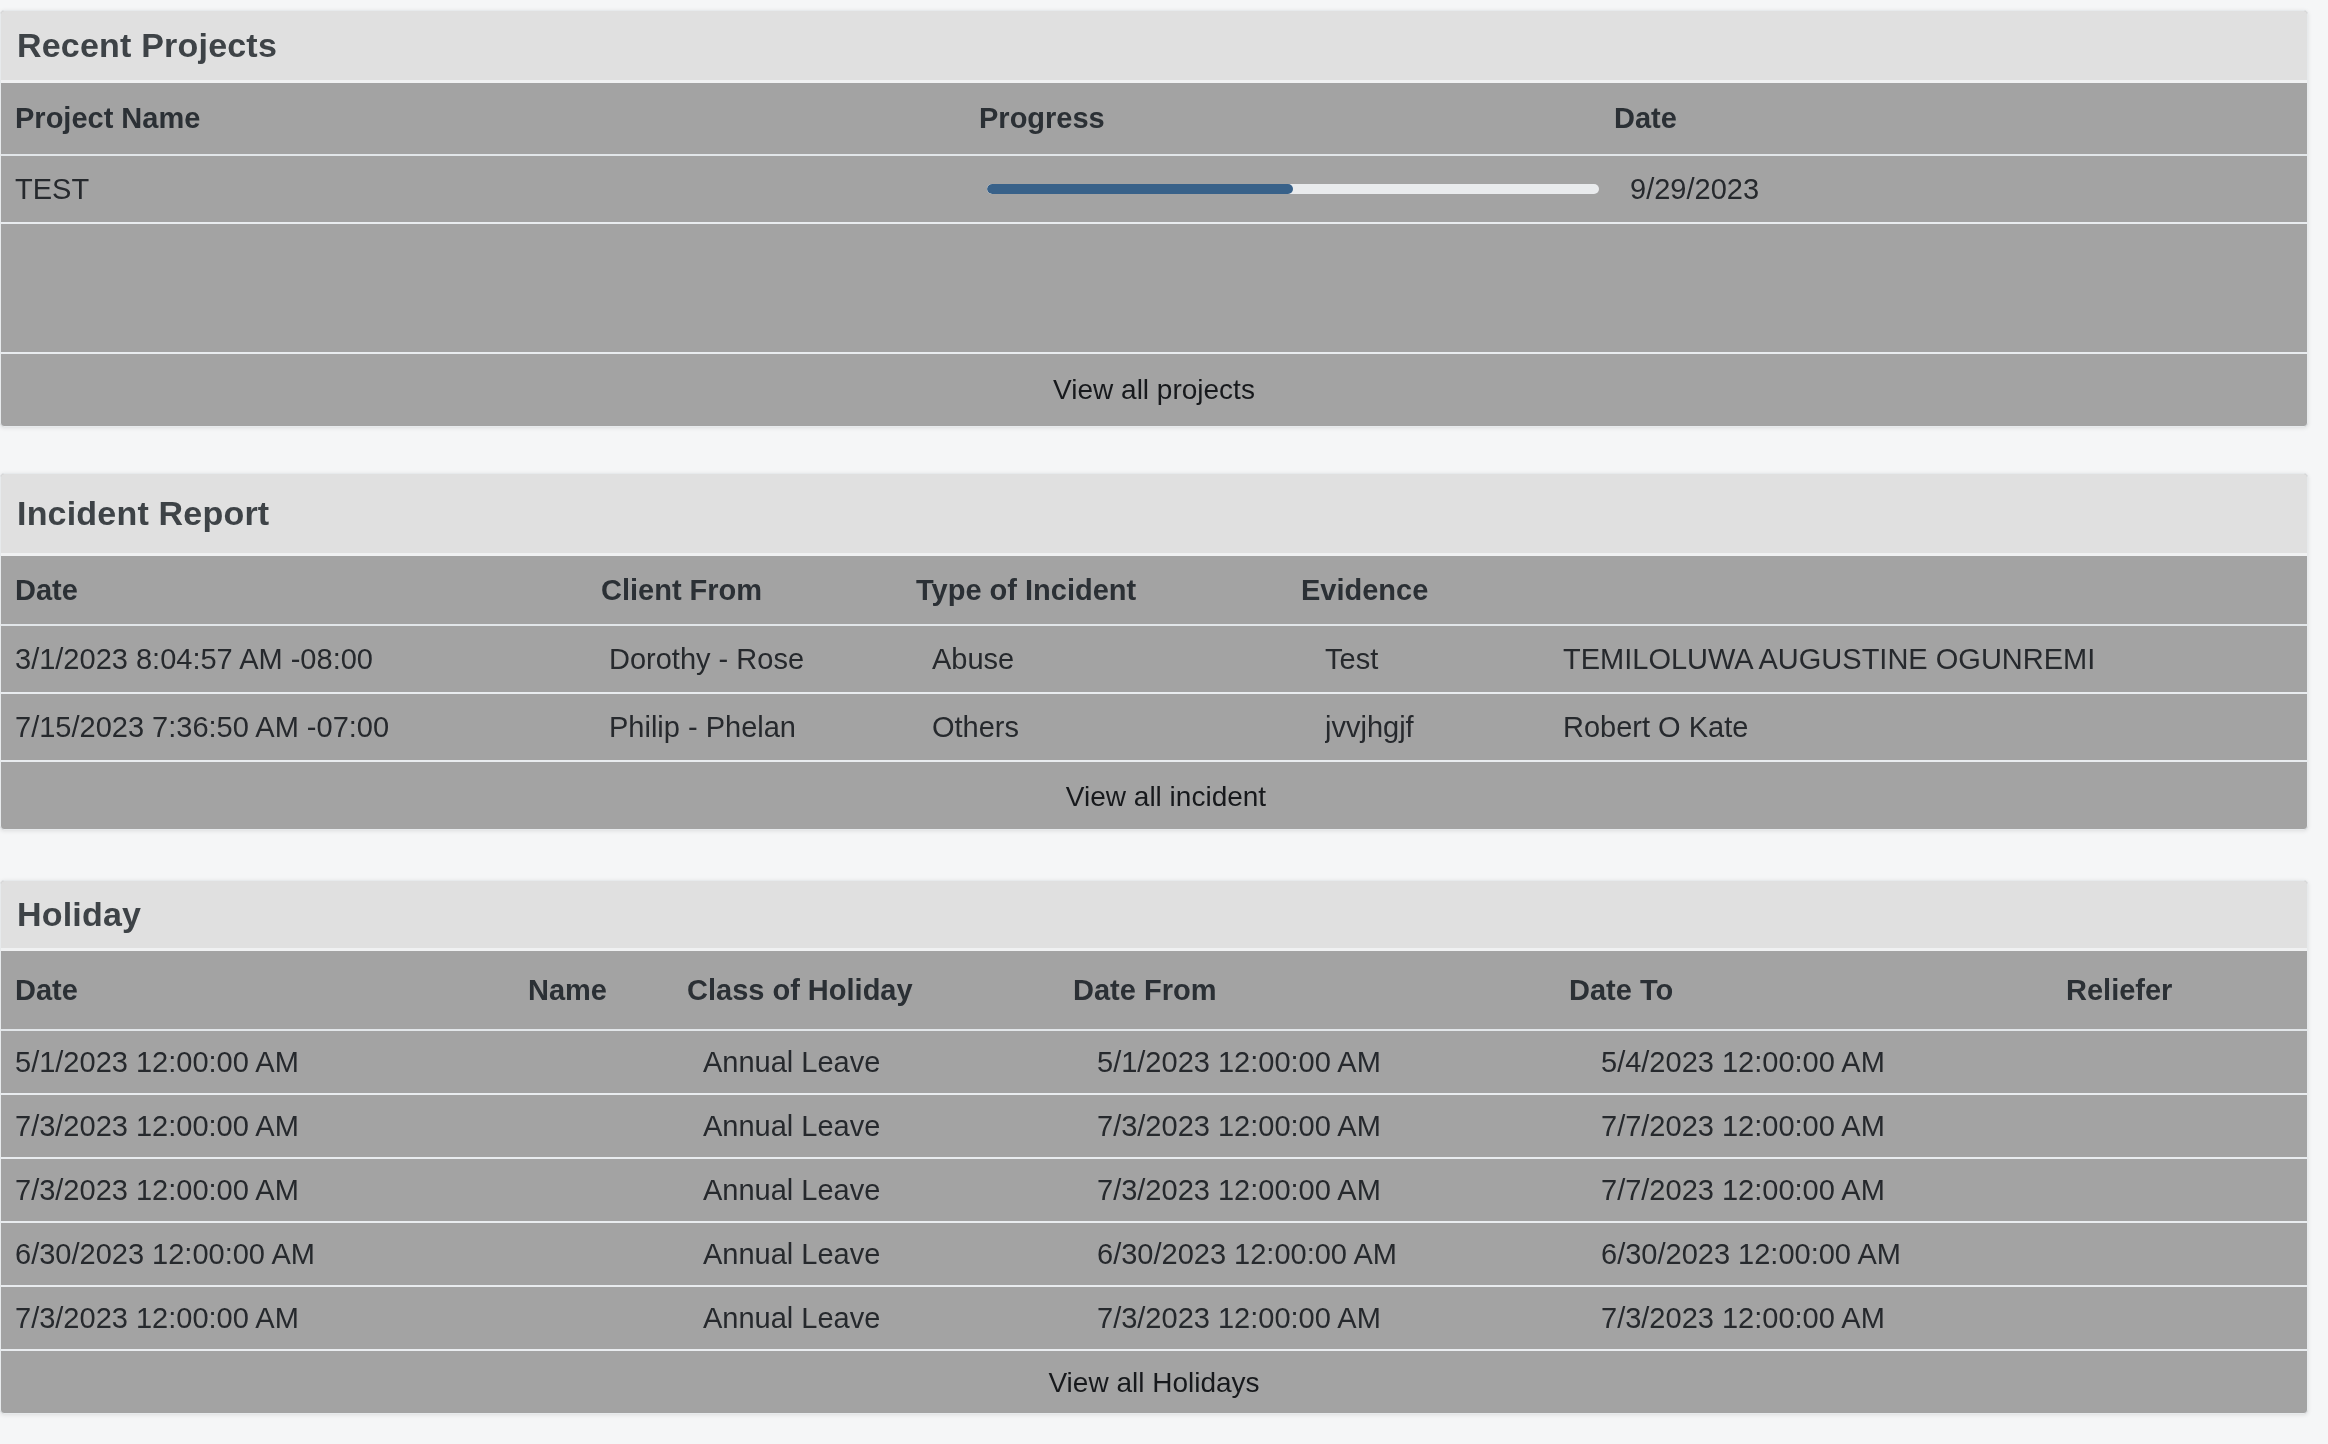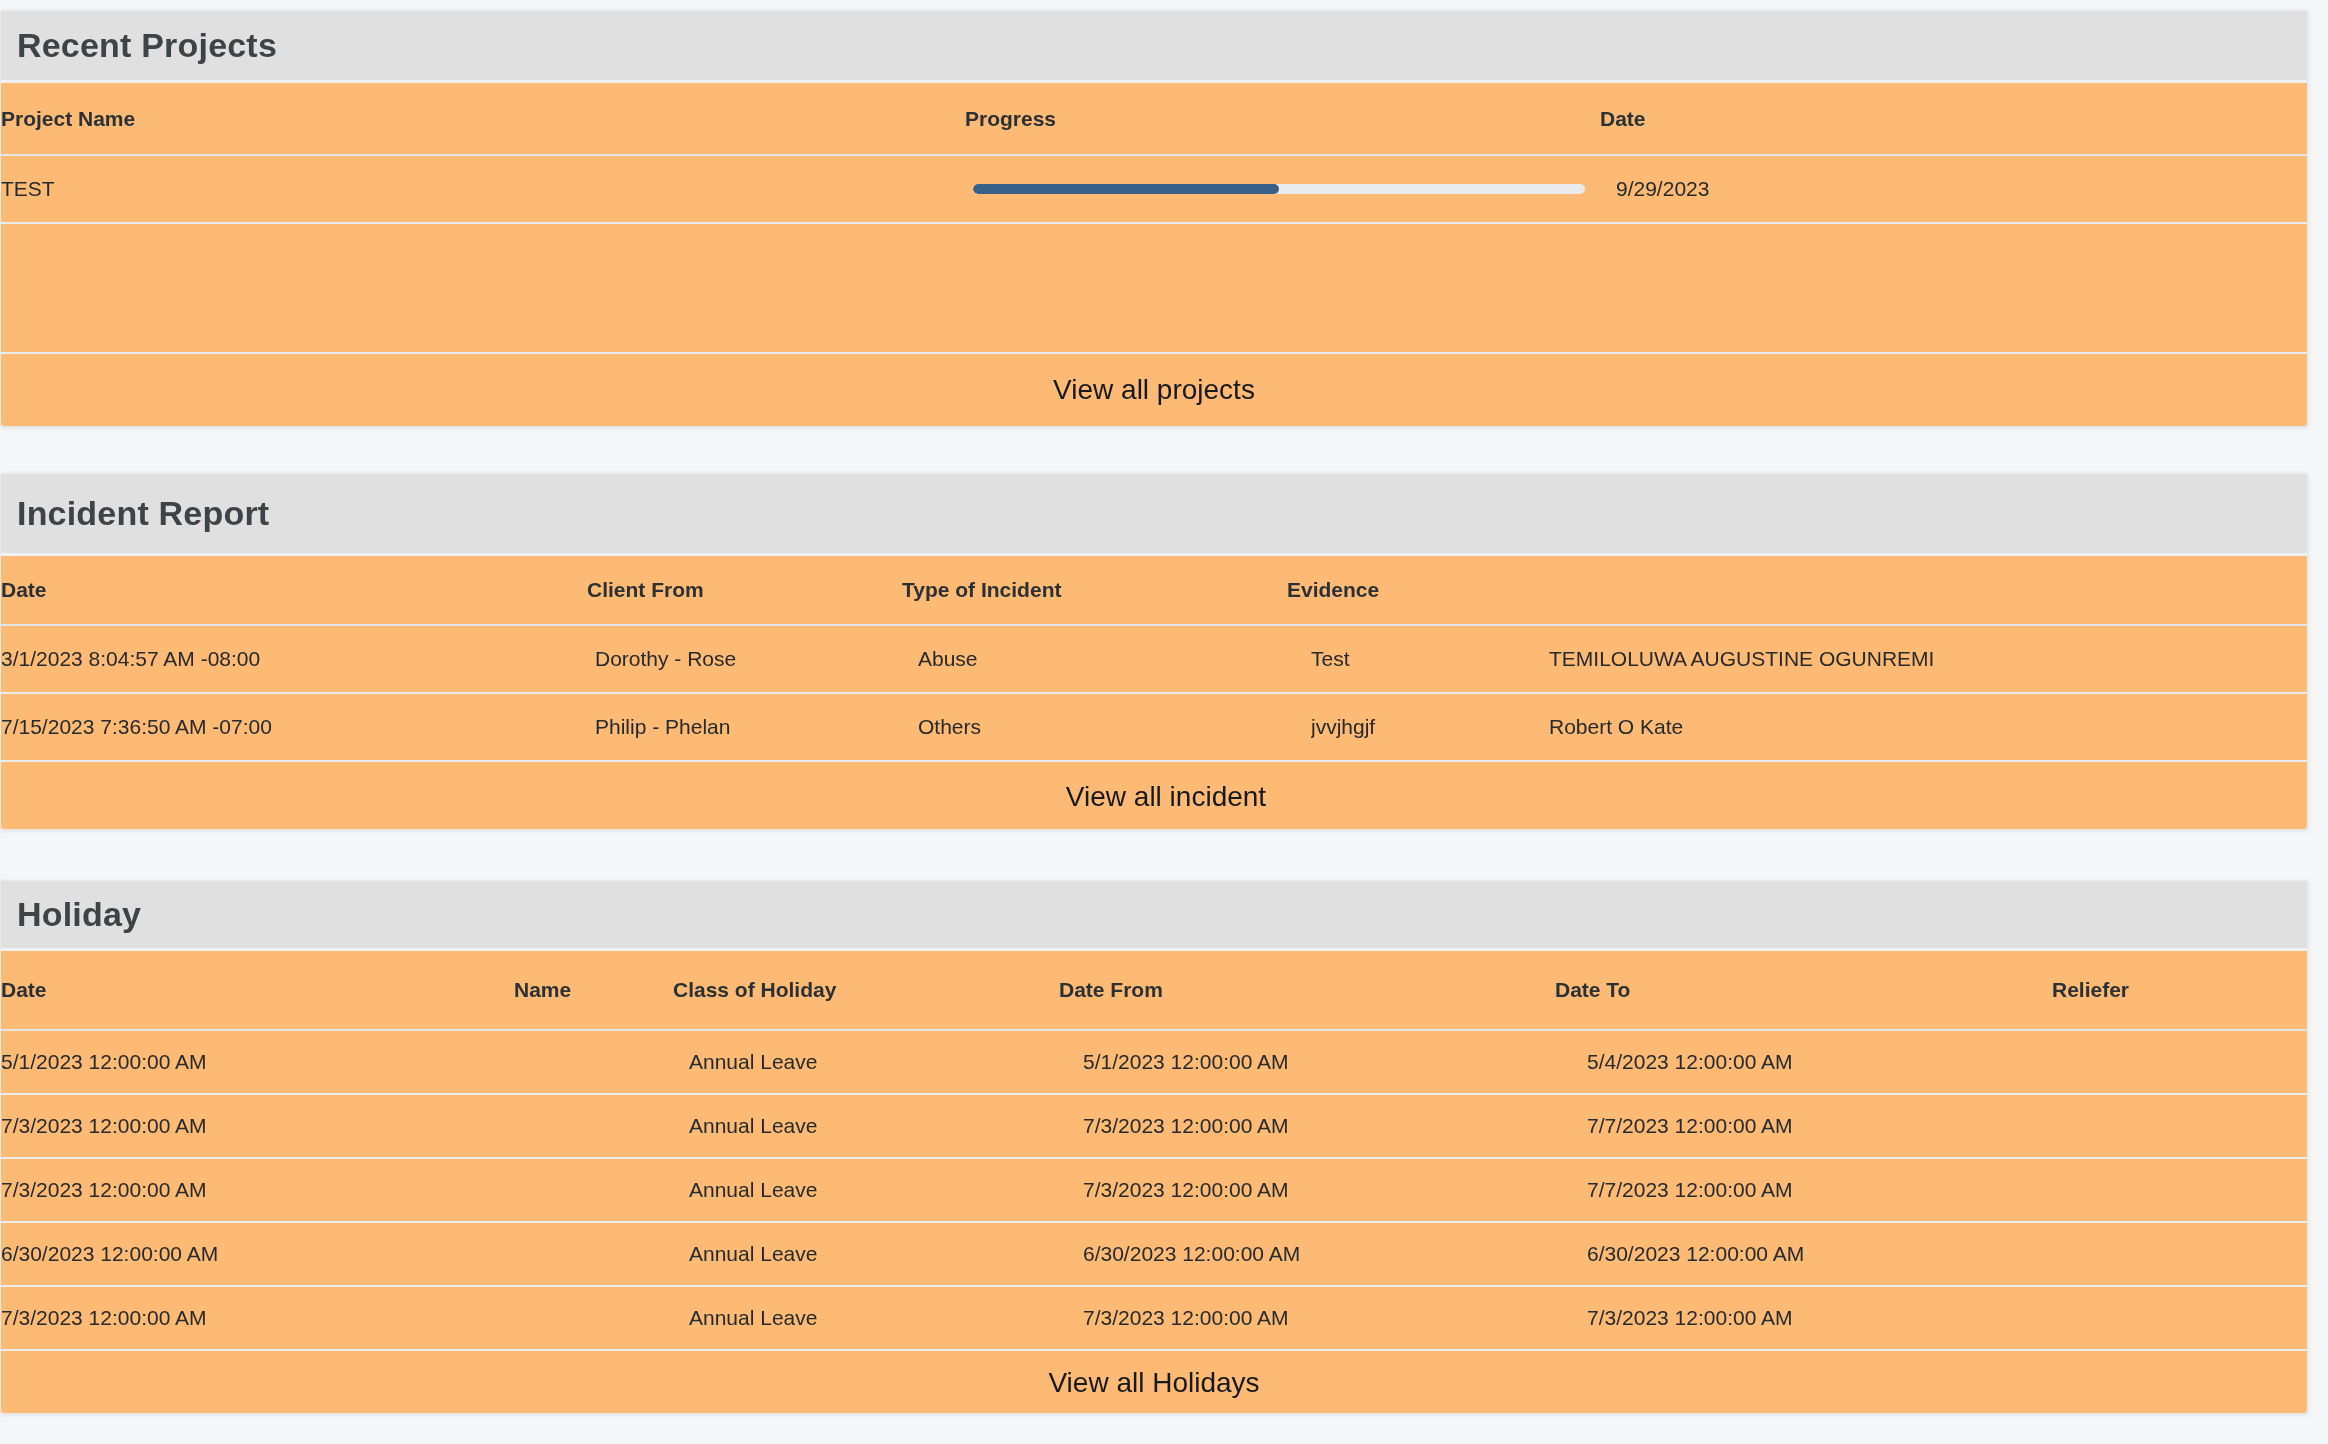--- a/index.html
+++ b/index.html
@@ -4,21 +4,21 @@
 <style>
   * { box-sizing: border-box; margin: 0; padding: 0; }
   html, body {
     width: 2328px; height: 1444px;
     background: #f5f6f7;
     font-family: "Liberation Sans", sans-serif;
     color: #26292d;
     overflow: hidden;
   }
   .panel {
-    background: #fdba74;
+    background: #a3a3a3;
     margin-right: 20px;
     border: 1px solid #e7eaec;
     border-radius: 4px;
     box-shadow: 0 1px 4px rgba(0,0,0,0.10);
     display: flex;
     flex-direction: column;
     overflow: hidden;
   }
   #projects-panel { margin-top: 10px; height: 417px; }
   #incident-panel { margin-top: 46px; height: 357px; }
@@ -38,21 +38,22 @@
   .panel-title {
     font-size: 34px;
     font-weight: 600;
     color: #3e4347;
     letter-spacing: 0.2px;
   }
 
   .grid-row {
     display: grid;
     align-items: center;
-    font-size: 21px;
+    padding-left: 14px;
+    font-size: 29px;
   }
   .thead {
     font-weight: 700;
     color: #2b3035;
     border-bottom: 2px solid #e2e6e9;
     flex: 0 0 auto;
   }
   .trow {
     font-weight: 400;
     color: #26292d;

